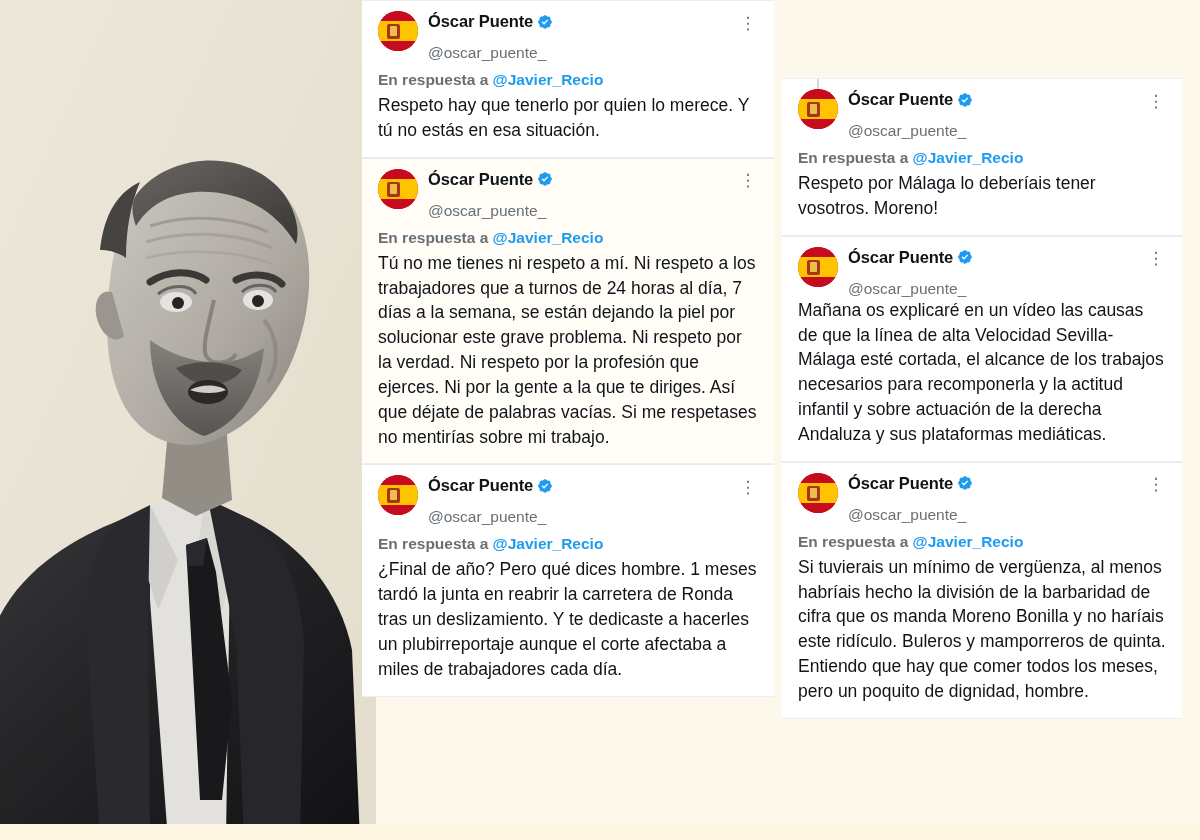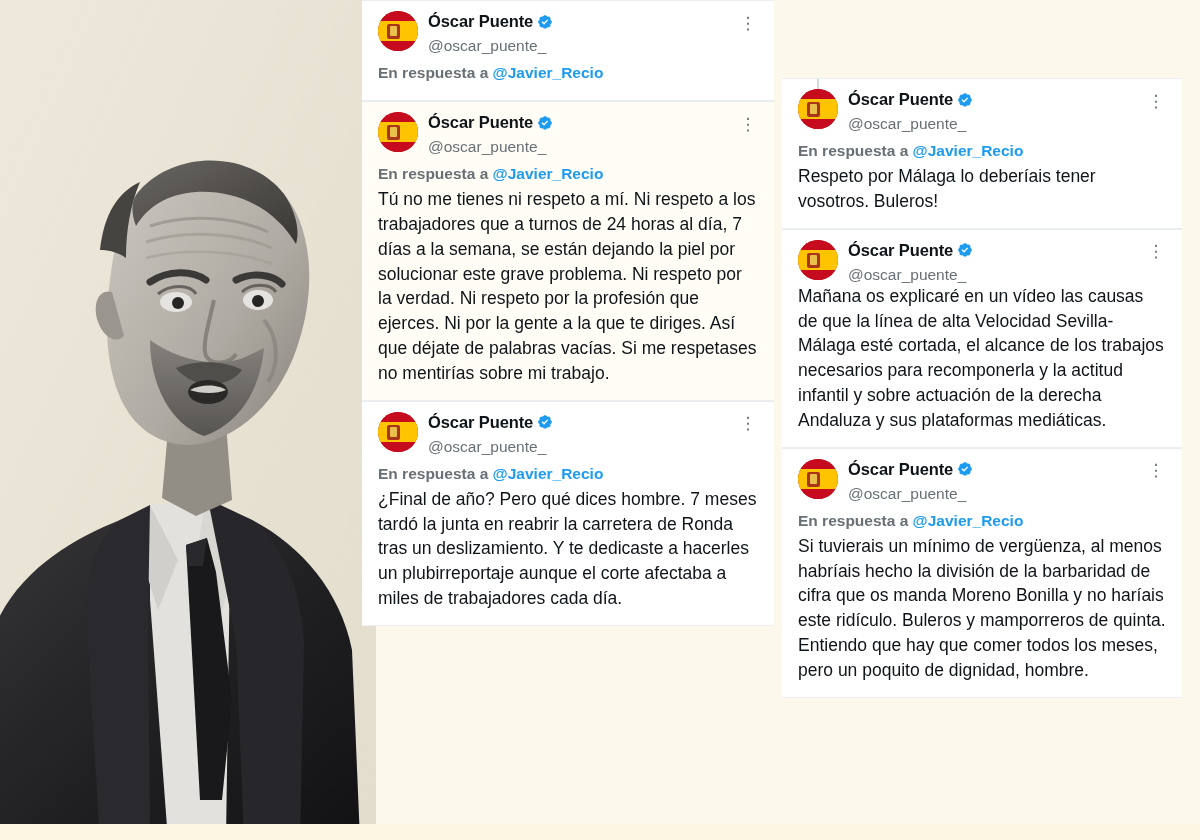--- a/index.html
+++ b/index.html
@@ -97,21 +97,21 @@
   }
   .verified {
     width: 16px; height: 16px;
     flex: 0 0 16px;
     color: #1d9bf0;
     display: inline-block;
   }
   .handle {
     font-size: 15.5px;
     color: #687076;
-    margin-top: 6px;
+    margin-top: 13px;
   }
   .more {
     flex: 0 0 20px;
     width: 20px; height: 20px;
     color: #687076;
     display: flex; align-items: center; justify-content: center;
     font-size: 17px;
     line-height: 1;
     margin-top: 2px;
     cursor: pointer;
@@ -247,20 +247,21 @@
             </span>
           </div>
           <div class="handle">@oscar_puente_</div>
         </div>
         <div class="more">⋮</div>
       </div>
       <div class="reply-to">
         <span>En respuesta a</span>
         <a href="#">@Javier_Recio</a>
       </div>
+      <div class="body">Respeto hay que tenerlo por quien lo merece. Y tú no estás en esa situación.</div>
     </article>
 
     <article class="tweet cream">
       <div class="tw-head">
         <div class="avatar">
           <div class="stripe-top"></div>
             <div class="stripe-mid"></div>
             <div class="stripe-bot"></div>
           <div class="crest"></div>
             <div class="crest2"></div>
@@ -304,21 +305,21 @@
             </span>
           </div>
           <div class="handle">@oscar_puente_</div>
         </div>
         <div class="more">⋮</div>
       </div>
       <div class="reply-to">
         <span>En respuesta a</span>
         <a href="#">@Javier_Recio</a>
       </div>
-      <div class="body">¿Final de año? Pero qué dices hombre. 7 meses tardó la junta en reabrir la carretera de Ronda tras un deslizamiento. Y te dedicaste a hacerles un plubirreportaje aunque el corte afectaba a miles de trabajadores cada día.</div>
+      <div class="body">¿Final de año? Pero qué dices hombre. 1 meses tardó la junta en reabrir la carretera de Ronda tras un deslizamiento. Y te dedicaste a hacerles un plubirreportaje aunque el corte afectaba a miles de trabajadores cada día.</div>
     </article>
   </div>
 
   <div class="col" id="col-right">
 
     <article class="tweet">
       <div class="thread-line"></div>
       <div class="tw-head">
         <div class="avatar">
           <div class="stripe-top"></div>
@@ -337,21 +338,21 @@
             </span>
           </div>
           <div class="handle">@oscar_puente_</div>
         </div>
         <div class="more">⋮</div>
       </div>
       <div class="reply-to">
         <span>En respuesta a</span>
         <a href="#">@Javier_Recio</a>
       </div>
-      <div class="body">Respeto por Málaga lo deberíais tener vosotros. Buleros!</div>
+      <div class="body">Respeto por Málaga lo deberíais tener vosotros. Moreno!</div>
     </article>
 
     <article class="tweet">
       <div class="tw-head">
         <div class="avatar">
           <div class="stripe-top"></div>
             <div class="stripe-mid"></div>
             <div class="stripe-bot"></div>
           <div class="crest"></div>
             <div class="crest2"></div>

